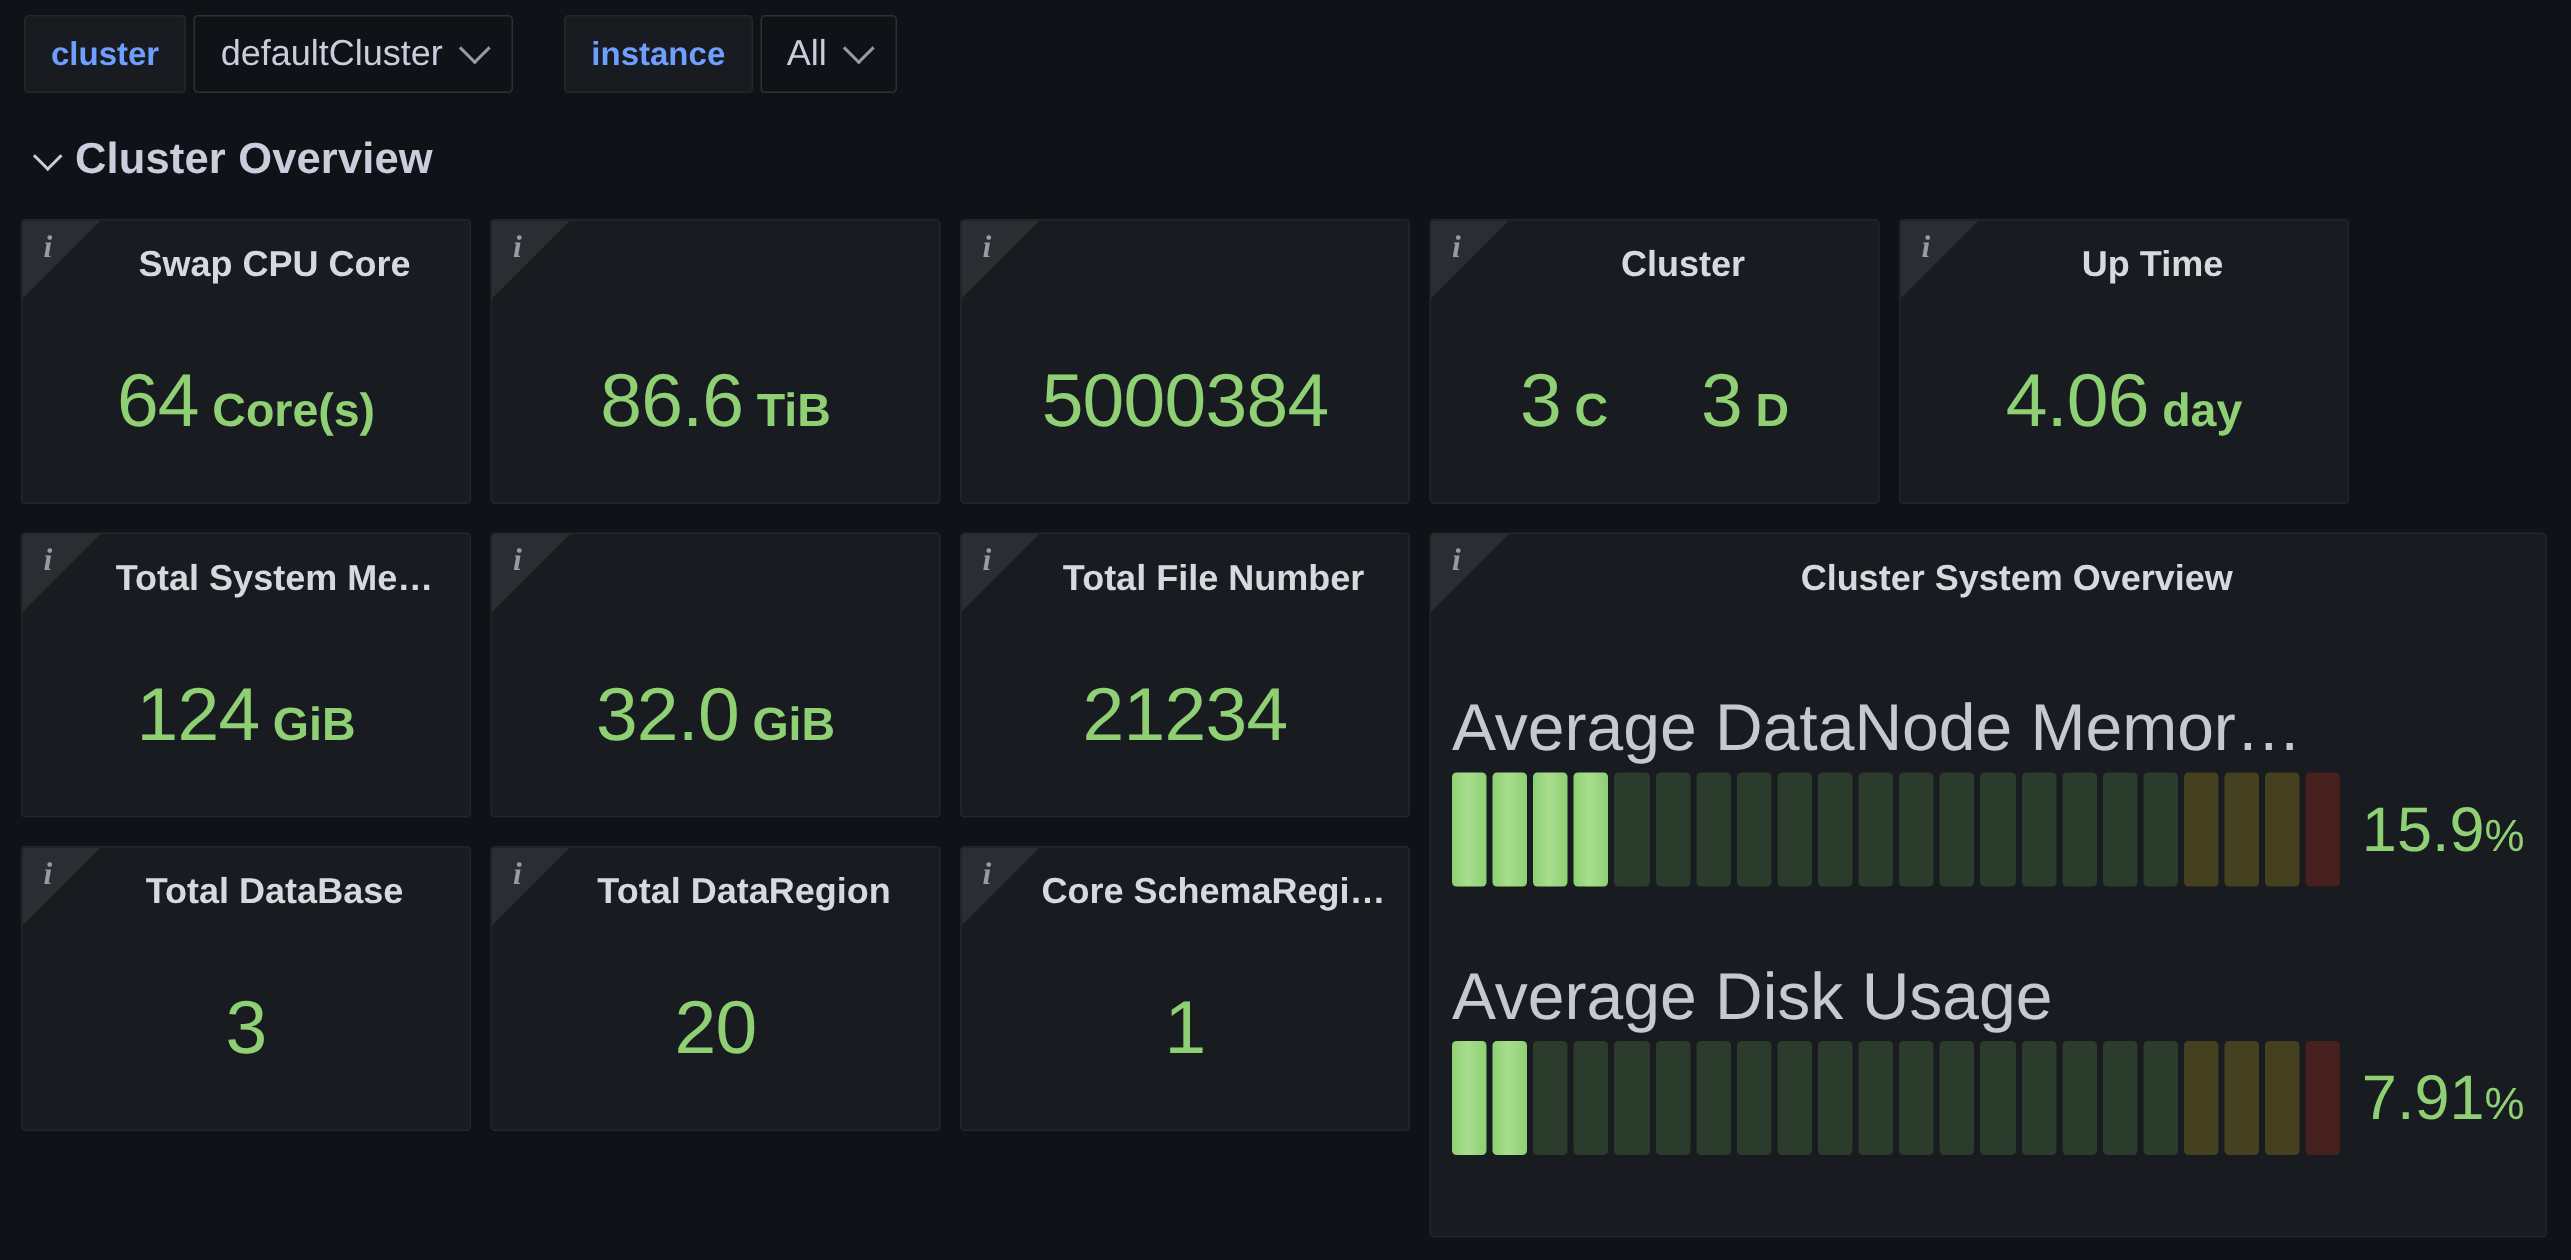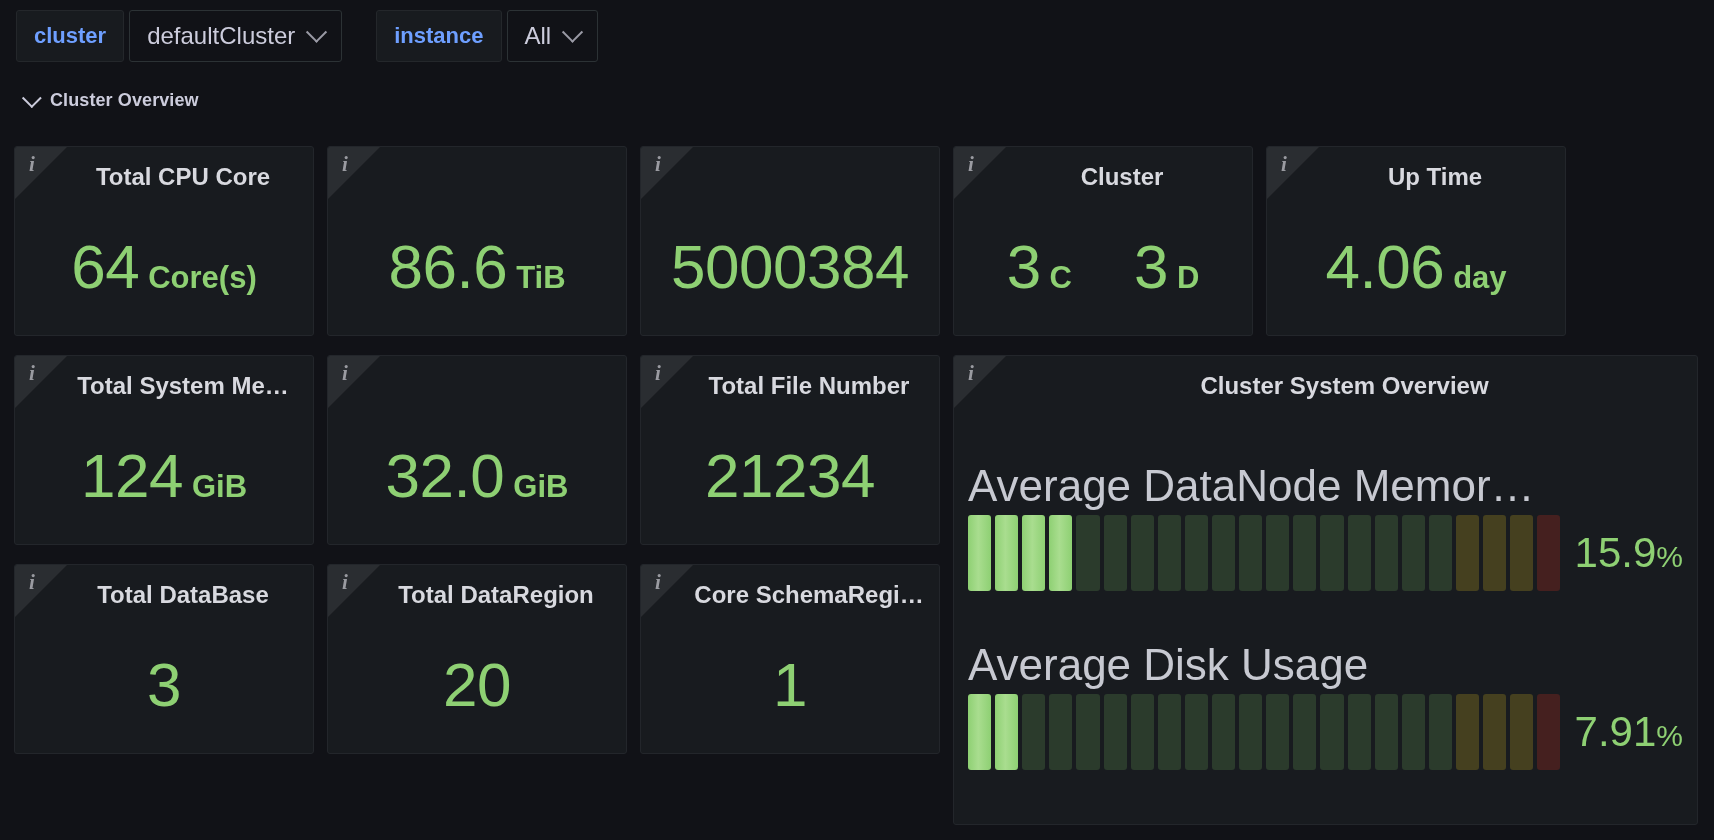--- a/index.html
+++ b/index.html
@@ -76,21 +76,21 @@
     gap: 14px;
     color: #ccccdc;
   }
   .rowheader .rh-caret {
     width: 12px; height: 12px;
     border-right: 2.6px solid #ccccdc;
     border-bottom: 2.6px solid #ccccdc;
     transform: rotate(45deg) translateY(-4px);
   }
   .rowheader .rh-title {
-    font-size: 18px;
+    font-size: 29px;
     font-weight: bold;
     letter-spacing: .1px;
   }
 
   
   .panel {
     position: absolute;
     background: #181b1f;
     border: 1px solid #23262b;
     border-radius: 3px;
@@ -133,21 +133,21 @@
   .stat-body {
     position: absolute;
     left: 0; right: 0;
     top: 52px; bottom: 0;
     display: flex;
     align-items: center;
     justify-content: center;
   }
   .stat-val {
     color: #8ed073;
-    font-size: 62px;
+    font-size: 50px;
     font-weight: 500;
     line-height: 1;
     letter-spacing: -.5px;
     white-space: nowrap;
   }
   .stat-unit {
     color: #8ed073;
     font-size: 31px;
     font-weight: bold;
     margin-left: 9px;
@@ -230,21 +230,21 @@
   </div>
 
   <div class="rowheader">
     <span class="rh-caret"></span>
     <span class="rh-title">Cluster Overview</span>
   </div>
 
   <div class="panel" style="left:14px;top:146px;width:300px;height:190px;">
     <div class="corner-tri"></div>
     <div class="info-i">i</div>
-    <div class="panel-title">Total CPU Core</div>
+    <div class="panel-title">Swap CPU Core</div>
     <div class="stat-body">
       <div class="stat-pair">
         <span class="stat-val">64</span>
         <span class="stat-unit">Core(s)</span>
       </div>
     </div>
   </div>
 
   <div class="panel" style="left:327px;top:146px;width:300px;height:190px;">
     <div class="corner-tri"></div>

